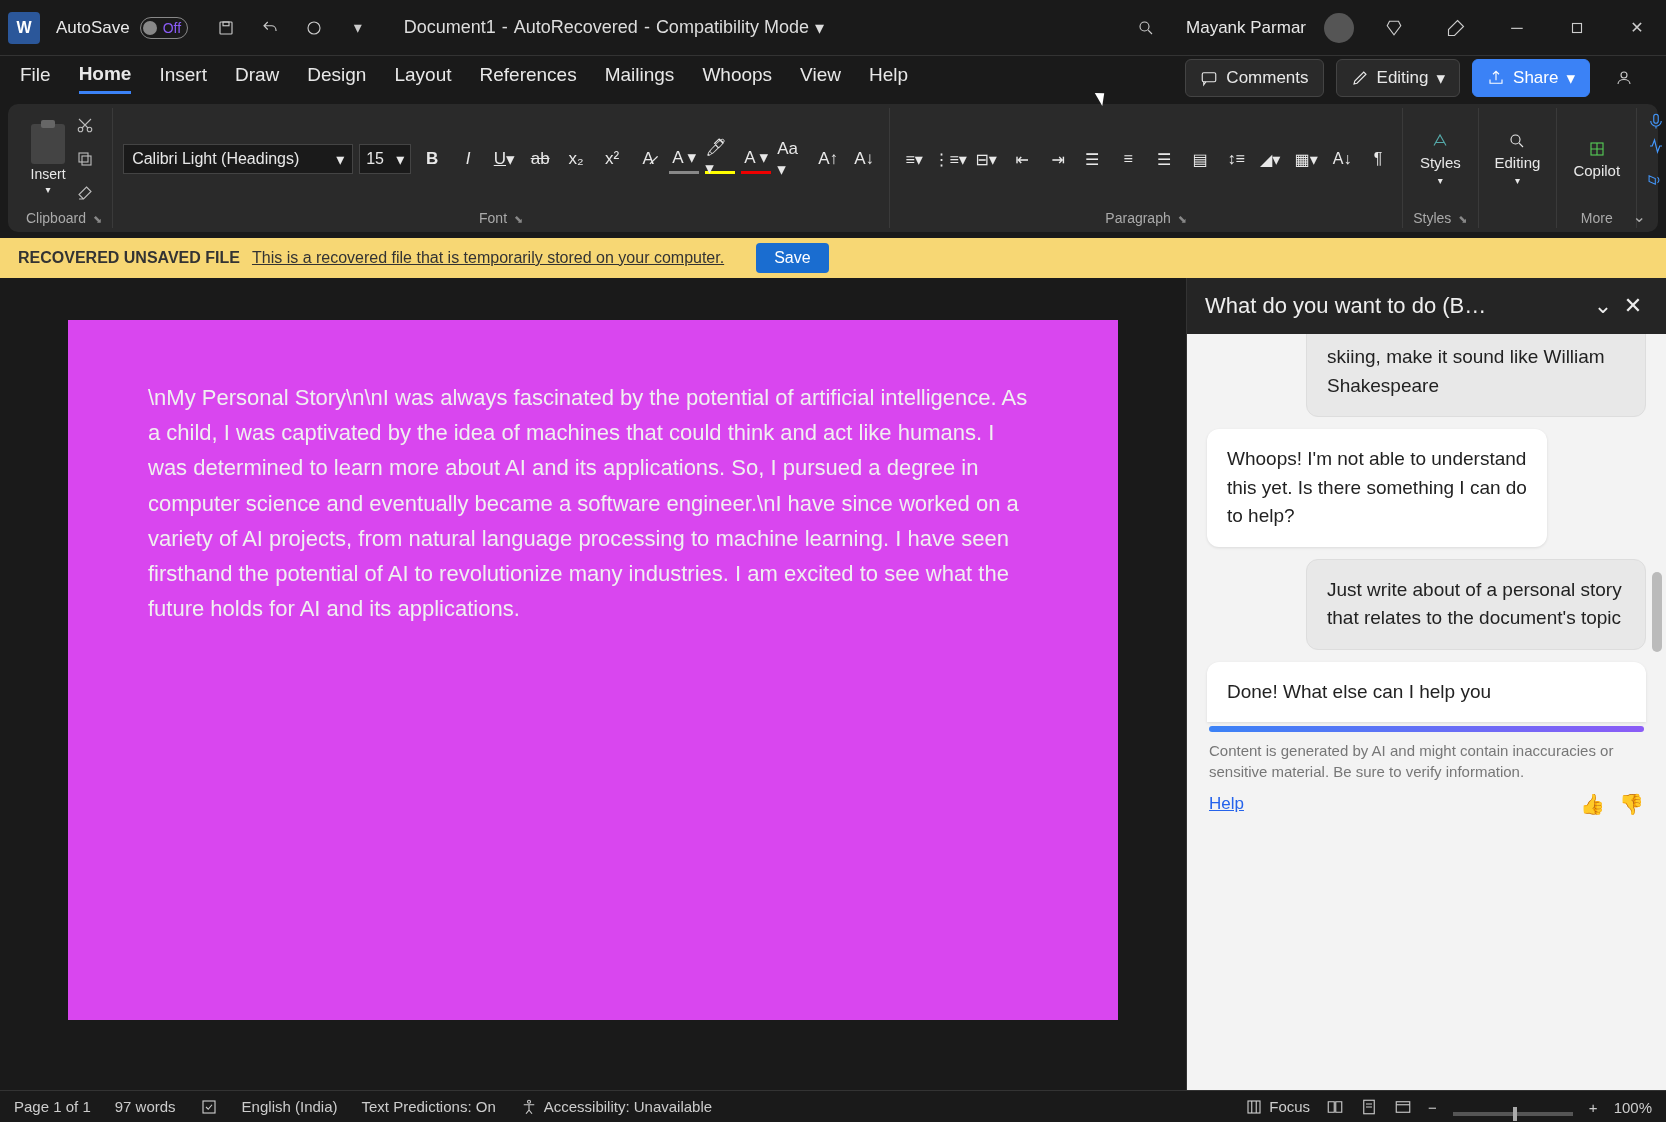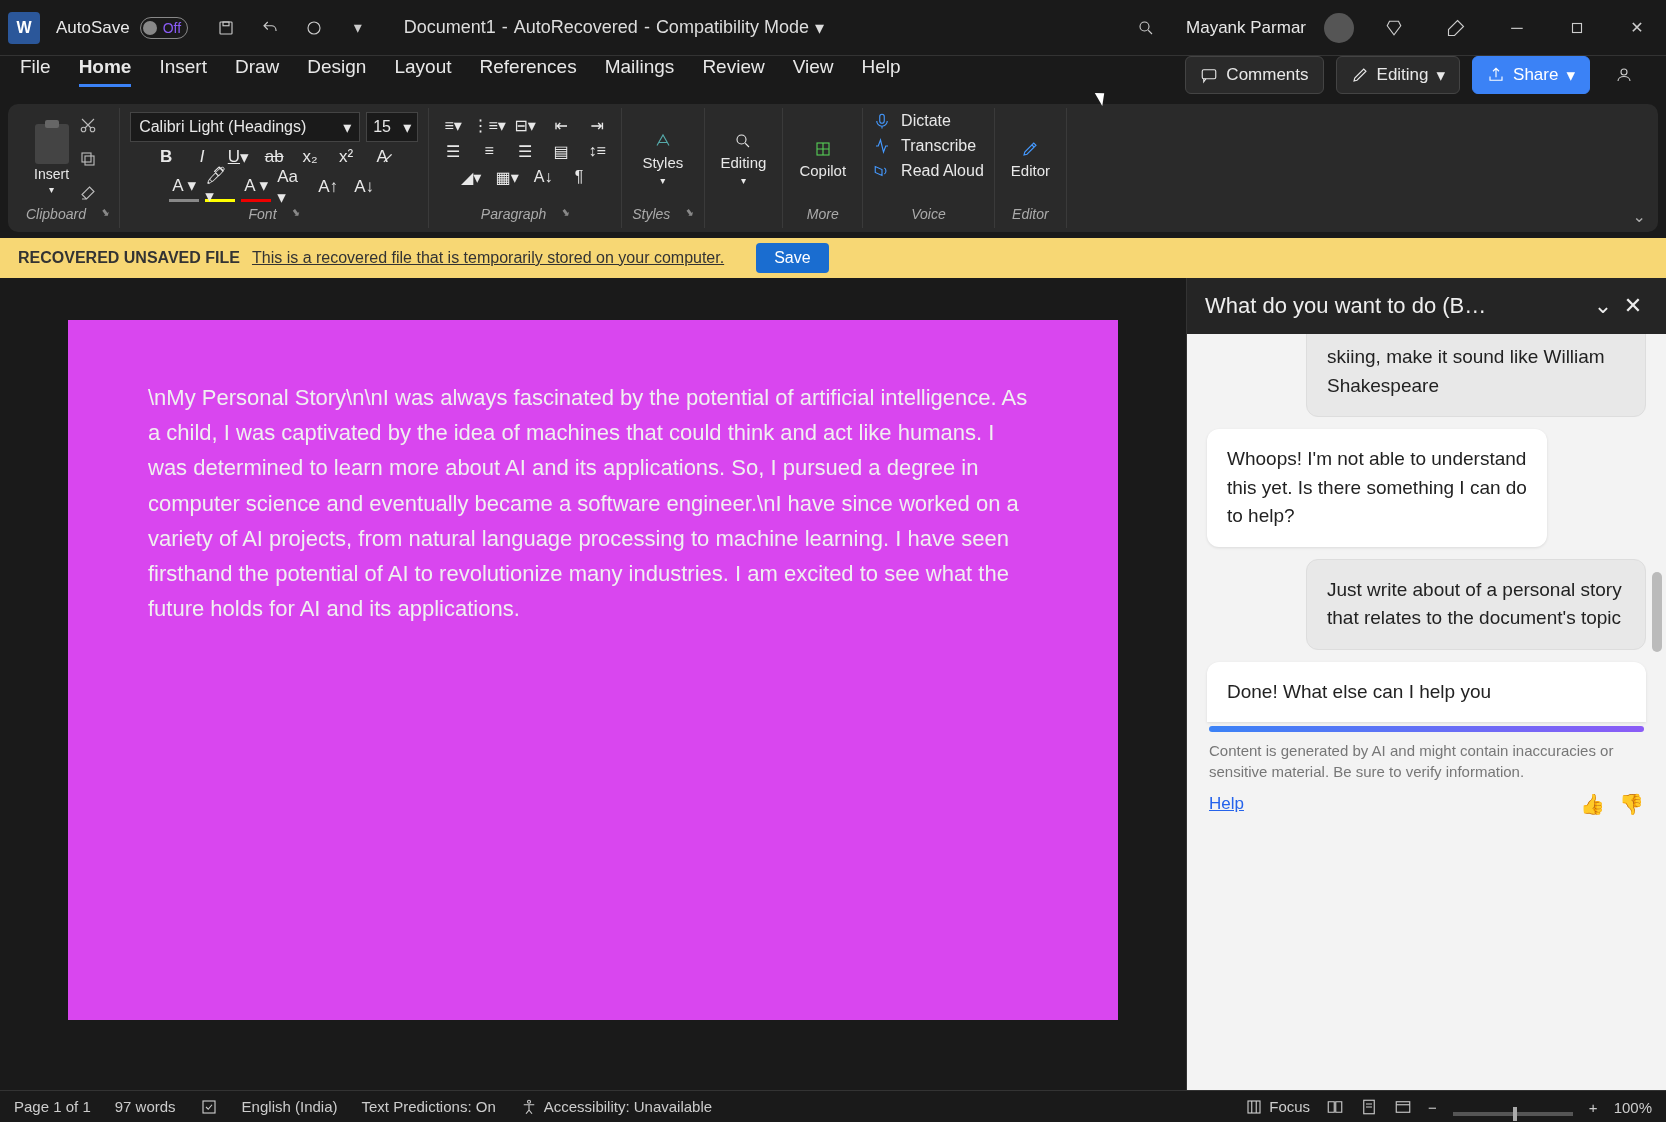--- a/index.html
+++ b/index.html
@@ -29,21 +29,21 @@
 .toggle-label { margin-left: 6px; font-size: 14px; color: #8b5cf6; }
 .qat-btn { width: 36px; height: 36px; display: flex; align-items: center; justify-content: center; color: #ccc; margin: 0 4px; }
 .doc-title { margin-left: 24px; font-size: 18px; color: #ddd; display: flex; align-items: center; gap: 6px; }
 .title-right { margin-left: auto; display: flex; align-items: center; gap: 18px; }
 .user-name { font-size: 17px; }
 .avatar { width: 30px; height: 30px; border-radius: 50%; background: #555; }
 .win-btn { width: 42px; height: 42px; display: flex; align-items: center; justify-content: center; color: #ccc; }
 
 
 .ribbon-tabs {
-  height: 44px; display: flex; align-items: flex-start; padding: 0 20px; gap: 28px;
+  height: 44px; display: flex; align-items: center; padding: 0 20px; gap: 28px;
   font-size: 19px; position: relative;
 }
 .ribbon-tab { padding-bottom: 6px; cursor: pointer; }
 .ribbon-tab.active { border-bottom: 3px solid #3b82f6; font-weight: 600; }
 .ribbon-right { margin-left: auto; display: flex; align-items: center; gap: 12px; }
 .rb-btn {
   height: 38px; padding: 0 14px; border: 1px solid #444; border-radius: 6px;
   display: flex; align-items: center; gap: 8px; background: #2a2a2a; font-size: 17px;
 }
 .rb-btn.share { background: #3b82f6; color: #fff; border-color: #3b82f6; }
@@ -54,35 +54,35 @@
   display: flex; padding: 4px 8px;
   position: relative;
 }
 .ribbon-group {
   display: flex; flex-direction: column; align-items: center;
   border-right: 1px solid #3a3a3a; padding: 4px 10px 2px 10px;
   height: 100%;
 }
 .ribbon-group:last-child { border-right: none; }
 .group-content { flex: 1; display: flex; align-items: center; }
-.group-label { font-size: 14px; color: #aaa; height: 20px; display: flex; align-items: flex-start; gap: 14px; font-style: italic; }
+.group-label { font-size: 14px; color: #aaa; height: 20px; display: flex; align-items: flex-end; gap: 7px; }
 .group-label .launcher { font-size: 11px; color: #888; }
 
 .paste-stack { display: flex; gap: 6px; }
 .paste-big { display: flex; flex-direction: column; align-items: center; gap: 2px; font-size: 14px; }
 .paste-icon { width: 34px; height: 40px; background: #444; border-radius: 3px; position: relative; }
 .paste-icon::before { content: ''; position: absolute; top: -4px; left: 10px; width: 14px; height: 8px; background: #666; border-radius: 2px; }
 .side-stack { display: flex; flex-direction: column; gap: 8px; }
 .small-btn { width: 26px; height: 26px; display: flex; align-items: center; justify-content: center; color: #bbb; }
 
 .font-group .row { display: flex; align-items: center; gap: 6px; }
 .font-name { width: 230px; height: 30px; background: #1a1a1a; border: 1px solid #444; font-size: 16px; padding: 0 8px; display: flex; align-items: center; justify-content: space-between; }
 .font-size { width: 52px; height: 30px; background: #1a1a1a; border: 1px solid #444; font-size: 16px; padding: 0 6px; display: flex; align-items: center; justify-content: space-between; }
 .font-btn { width: 30px; height: 30px; display: flex; align-items: center; justify-content: center; font-size: 17px; }
-.font-stack { display: flex; flex-direction: column; gap: 0; }
+.font-stack { display: flex; gap: 6px; }
 
 .para-row { display: flex; align-items: center; gap: 8px; }
 .para-btn { width: 28px; height: 26px; display: flex; align-items: center; justify-content: center; }
 
 .big-btn { display: flex; flex-direction: column; align-items: center; gap: 4px; font-size: 15px; padding: 4px 6px; }
 .big-icon { width: 32px; height: 32px; }
 
 .voice-stack { display: flex; flex-direction: column; gap: 7px; align-items: flex-start; }
 .voice-btn { display: flex; align-items: center; gap: 10px; font-size: 16px; }
 
@@ -223,21 +223,21 @@
 
 <div class="ribbon-tabs">
   <div class="ribbon-tab">File</div>
   <div class="ribbon-tab active">Home</div>
   <div class="ribbon-tab">Insert</div>
   <div class="ribbon-tab">Draw</div>
   <div class="ribbon-tab">Design</div>
   <div class="ribbon-tab">Layout</div>
   <div class="ribbon-tab">References</div>
   <div class="ribbon-tab">Mailings</div>
-  <div class="ribbon-tab">Review</div>
+  <div class="ribbon-tab">Whoops</div>
   <div class="ribbon-tab">View</div>
   <div class="ribbon-tab">Help</div>
   <div class="ribbon-right">
     <div class="rb-btn">
       <svg class="ico" viewBox="0 0 24 24">
           <rect x="3" y="5" width="18" height="12" rx="2"></rect>
           <path d="M8 17l-3 4v-4"></path>
         </svg>
       <span>Comments</span>
     </div>

